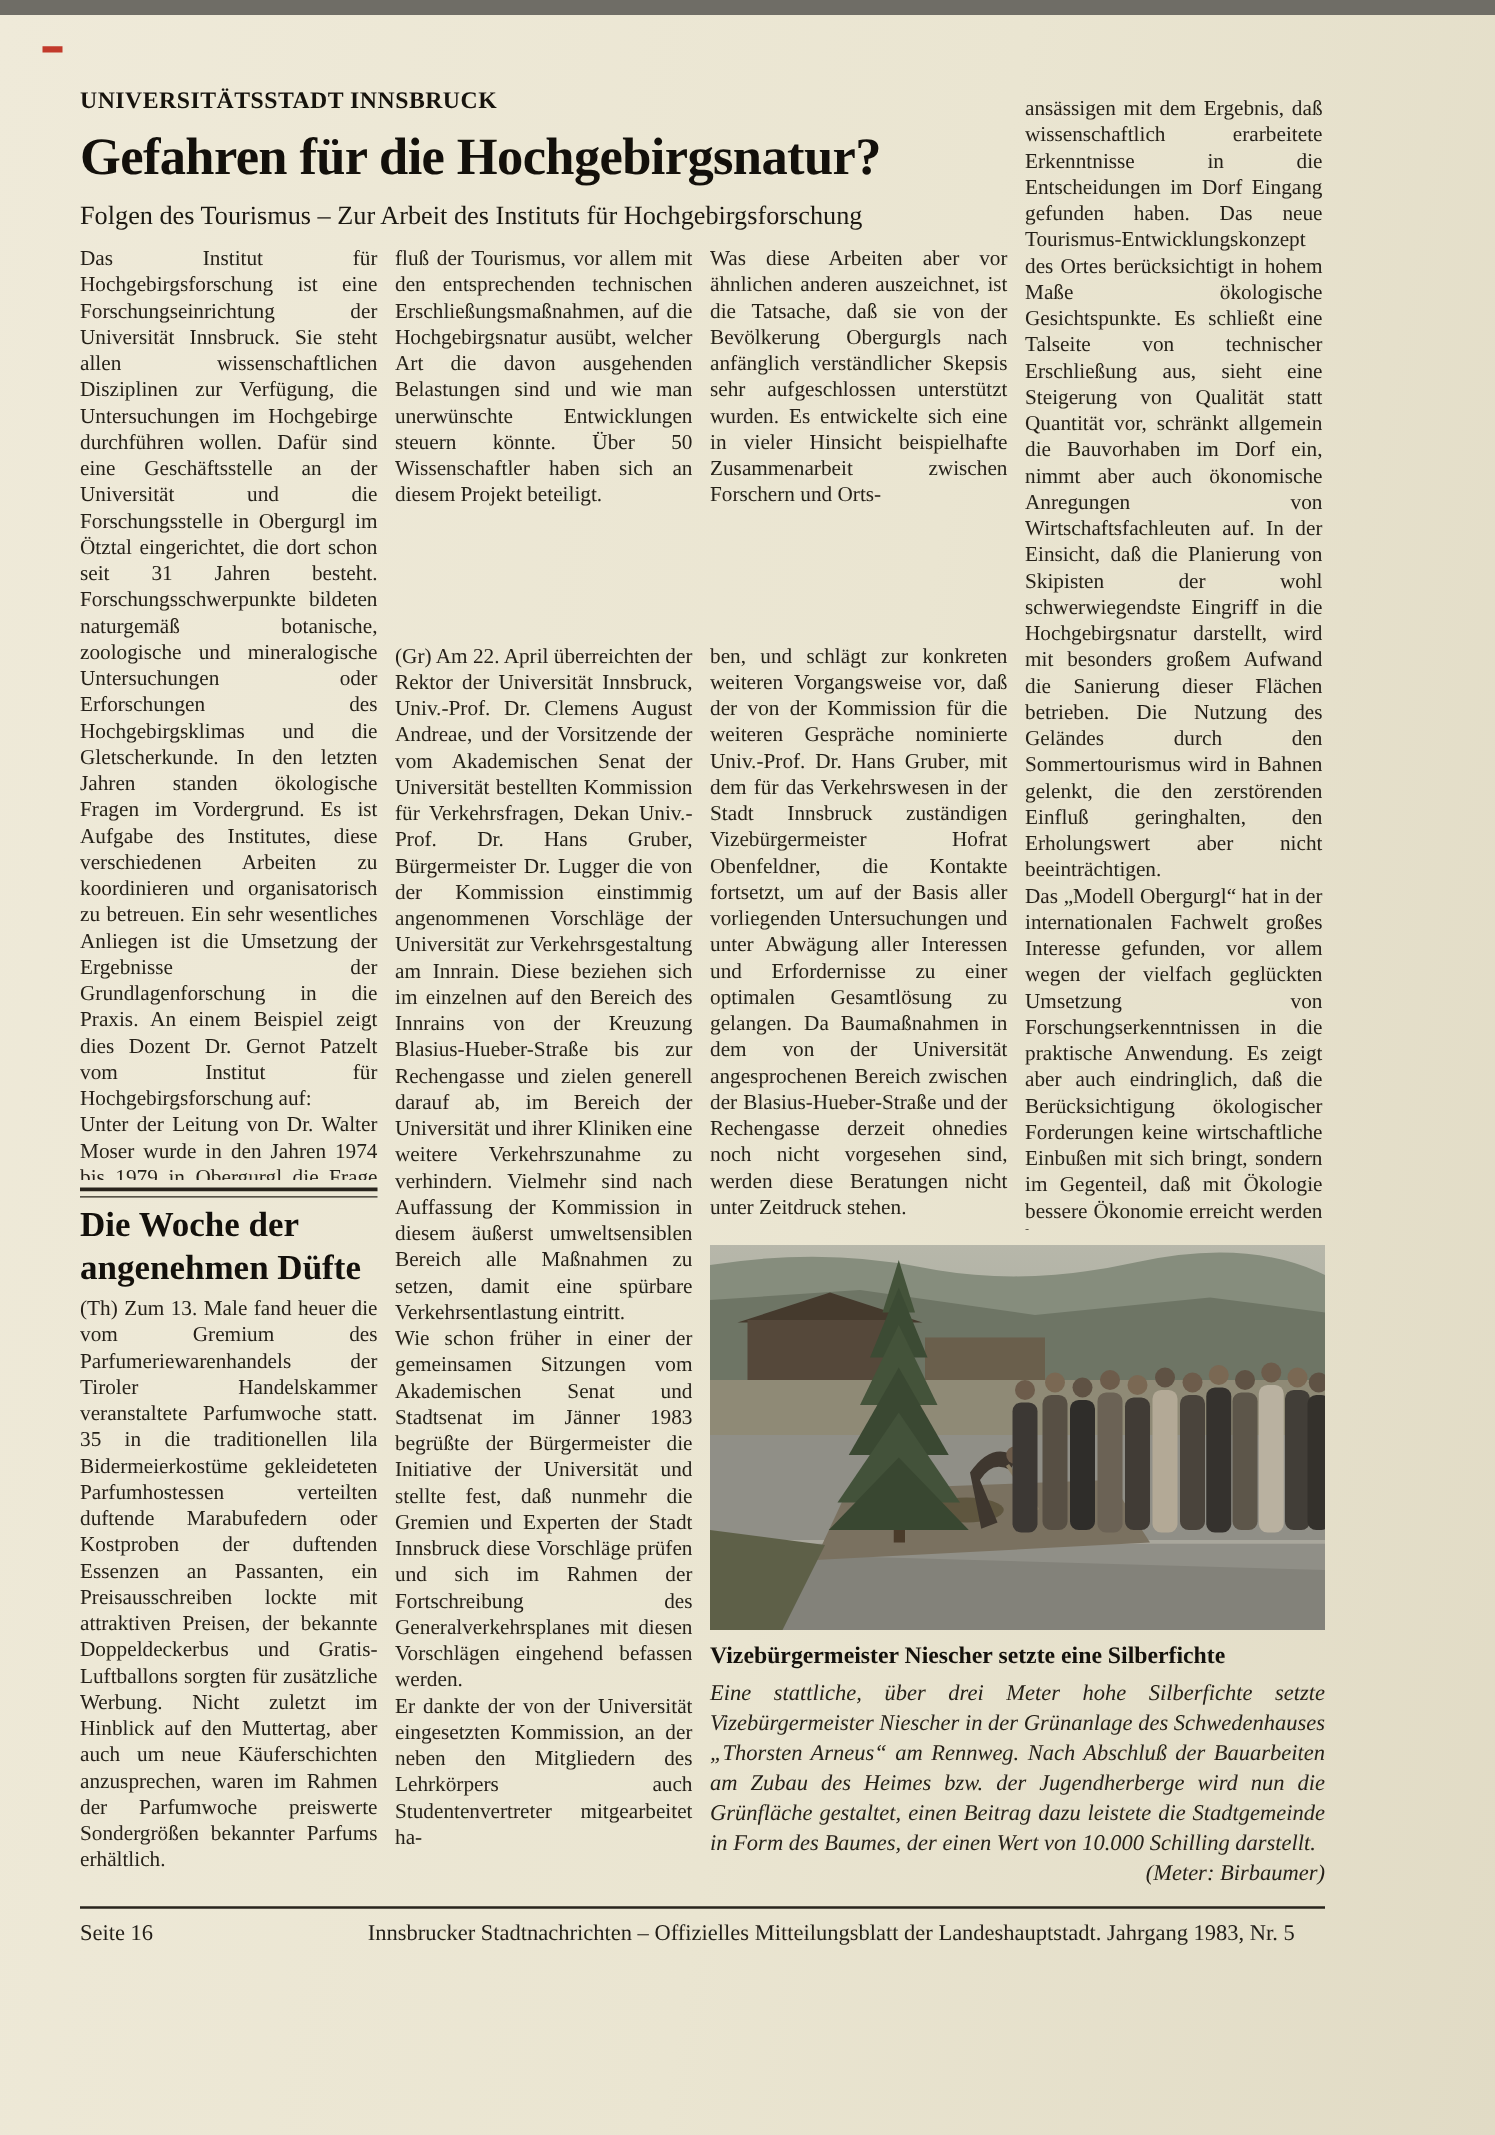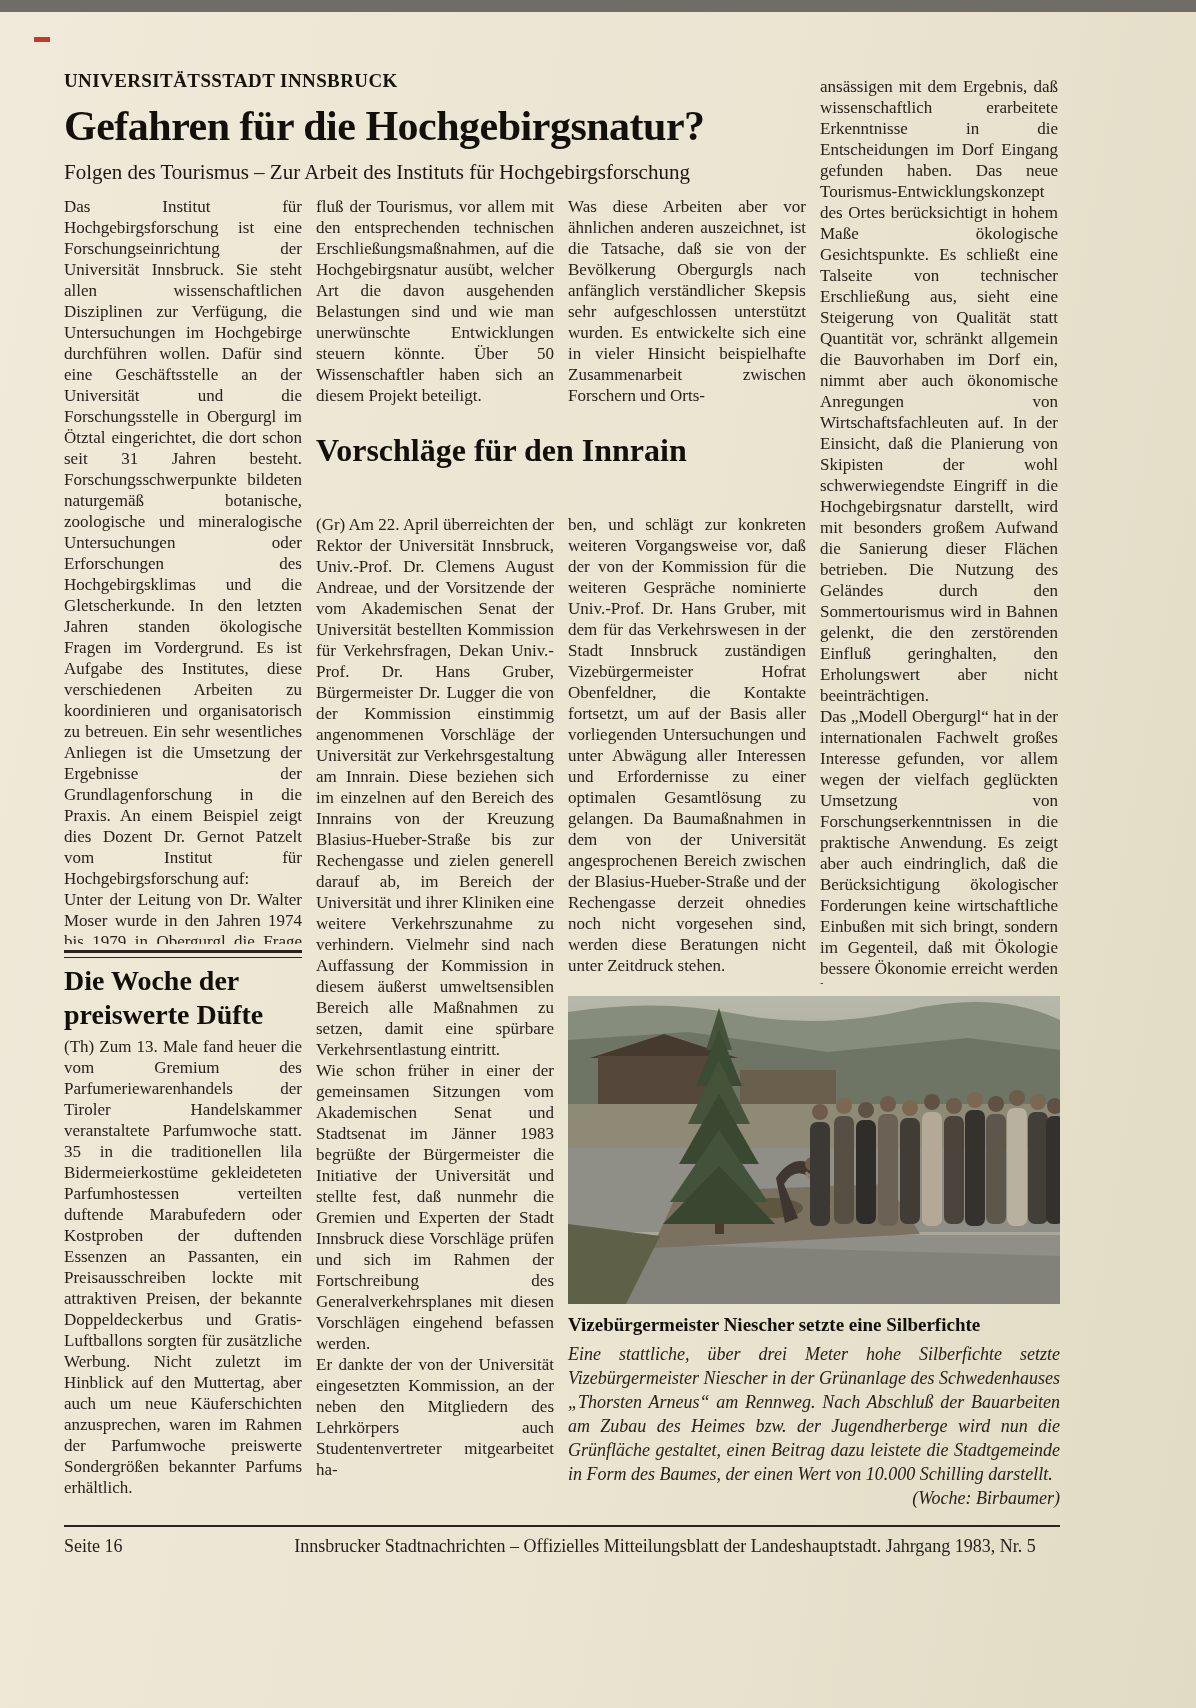--- a/index.html
+++ b/index.html
@@ -47,32 +47,31 @@
   </div>
   <div class="body-col" style="left:568px;top:184px;height:214px">
     <p>Was diese Arbeiten aber vor ähnlichen anderen auszeichnet, ist die Tatsache, daß sie von der Bevölkerung Obergurgls nach anfänglich verständlicher Skepsis sehr aufgeschlossen unterstützt wurden. Es entwickelte sich eine in vieler Hinsicht beispielhafte Zusammenarbeit zwischen Forschern und Orts-</p>
   </div>
 
   <div class="body-col" style="left:820px;top:64px;height:908px">
     <p>ansässigen mit dem Ergebnis, daß wissenschaftlich erarbeitete Erkenntnisse in die Entscheidungen im Dorf Eingang gefunden haben. Das neue Tourismus-Entwicklungskonzept des Ortes berücksichtigt in hohem Maße ökologische Gesichtspunkte. Es schließt eine Talseite von technischer Erschließung aus, sieht eine Steigerung von Qualität statt Quantität vor, schränkt allgemein die Bauvorhaben im Dorf ein, nimmt aber auch ökonomische Anregungen von Wirtschaftsfachleuten auf. In der Einsicht, daß die Planierung von Skipisten der wohl schwerwiegendste Eingriff in die Hochgebirgsnatur darstellt, wird mit besonders großem Aufwand die Sanierung dieser Flächen betrieben. Die Nutzung des Geländes durch den Sommertourismus wird in Bahnen gelenkt, die den zerstörenden Einfluß geringhalten, den Erholungswert aber nicht beeinträchtigen.</p>
     <p>Das „Modell Obergurgl“ hat in der internationalen Fachwelt großes Interesse gefunden, vor allem wegen der vielfach geglückten Umsetzung von Forschungserkenntnissen in die praktische Anwendung. Es zeigt aber auch eindringlich, daß die Berücksichtigung ökologischer Forderungen keine wirtschaftliche Einbußen mit sich bringt, sondern im Gegenteil, daß mit Ökologie bessere Ökonomie erreicht werden kann.</p>
   </div>
 
-  <div class="abs headline-2" style="left:316px;top:420px;width:492px">Vorschläge für den Innrain</div>
   <div class="body-col" style="left:316px;top:502px;height:1000px">
     <p>(Gr) Am 22. April überreichten der Rektor der Universität Innsbruck, Univ.-Prof. Dr. Clemens August Andreae, und der Vorsitzende der vom Akademischen Senat der Universität bestellten Kommission für Verkehrsfragen, Dekan Univ.-Prof. Dr. Hans Gruber, Bürgermeister Dr. Lugger die von der Kommission einstimmig angenommenen Vorschläge der Universität zur Verkehrsgestaltung am Innrain. Diese beziehen sich im einzelnen auf den Bereich des Innrains von der Kreuzung Blasius-Hueber-Straße bis zur Rechengasse und zielen generell darauf ab, im Bereich der Universität und ihrer Kliniken eine weitere Verkehrszunahme zu verhindern. Vielmehr sind nach Auffassung der Kommission in diesem äußerst umweltsensiblen Bereich alle Maßnahmen zu setzen, damit eine spürbare Verkehrsentlastung eintritt.</p>
     <p>Wie schon früher in einer der gemeinsamen Sitzungen vom Akademischen Senat und Stadtsenat im Jänner 1983 begrüßte der Bürgermeister die Initiative der Universität und stellte fest, daß nunmehr die Gremien und Experten der Stadt Innsbruck diese Vorschläge prüfen und sich im Rahmen der Fortschreibung des Generalverkehrsplanes mit diesen Vorschlägen eingehend befassen werden.</p>
     <p>Er dankte der von der Universität eingesetzten Kommission, an der neben den Mitgliedern des Lehrkörpers auch Studentenvertreter mitgearbeitet ha-</p>
   </div>
   <div class="body-col" style="left:568px;top:502px;height:470px">
     <p>ben, und schlägt zur konkreten weiteren Vorgangsweise vor, daß der von der Kommission für die weiteren Gespräche nominierte Univ.-Prof. Dr. Hans Gruber, mit dem für das Verkehrswesen in der Stadt Innsbruck zuständigen Vizebürgermeister Hofrat Obenfeldner, die Kontakte fortsetzt, um auf der Basis aller vorliegenden Untersuchungen und unter Abwägung aller Interessen und Erfordernisse zu einer optimalen Gesamtlösung zu gelangen. Da Baumaßnahmen in dem von der Universität angesprochenen Bereich zwischen der Blasius-Hueber-Straße und der Rechengasse derzeit ohnedies noch nicht vorgesehen sind, werden diese Beratungen nicht unter Zeitdruck stehen.</p>
   </div>
 
   <div class="abs section-rule" style="left:64px;top:938px;width:238px"></div>
-  <div class="abs headline-3" style="left:64px;top:952px;width:238px">Die Woche der preiswerte Düfte</div>
+  <div class="abs headline-3" style="left:64px;top:952px;width:238px">Die Woche der angenehmen Düfte</div>
   <div class="body-col" style="left:64px;top:1024px;height:462px">
     <p>(Th) Zum 13. Male fand heuer die vom Gremium des Parfumeriewarenhandels der Tiroler Handelskammer veranstaltete Parfumwoche statt. 35 in die traditionellen lila Bidermeierkostüme gekleideteten Parfumhostessen verteilten duftende Marabufedern oder Kostproben der duftenden Essenzen an Passanten, ein Preisausschreiben lockte mit attraktiven Preisen, der bekannte Doppeldeckerbus und Gratis-Luftballons sorgten für zusätzliche Werbung. Nicht zuletzt im Hinblick auf den Muttertag, aber auch um neue Käuferschichten anzusprechen, waren im Rahmen der Parfumwoche preiswerte Sondergrößen bekannter Parfums erhältlich.</p>
   </div>
 
   <div class="abs photo-frame" style="left:568px;top:984px;width:492px;height:308px">
     <svg width="492" height="308" viewBox="0 0 492 308">
       <defs>
         <linearGradient id="sky" x1="0" y1="0" x2="0" y2="1">
           <stop offset="0" stop-color="#b7b7aa"></stop>
           <stop offset="1" stop-color="#93998b"></stop>
@@ -159,21 +158,21 @@
             <rect x="478" y="120" width="18" height="108" rx="7" fill="#34312c"></rect>
           </g>
       </g>
     </svg>
   </div>
 
   <div class="abs caption-bold" style="left:568px;top:1302px;width:492px">Vizebürgermeister Niescher setzte eine Silberfichte</div>
   <div class="abs" style="left:568px;top:1330px;width:492px">
     <p class="caption-italic">
       <span>Eine stattliche, über drei Meter hohe Silberfichte setzte Vizebürgermeister Niescher in der Grünanlage des Schwedenhauses „Thorsten Arneus“ am Rennweg. Nach Abschluß der Bauarbeiten am Zubau des Heimes bzw. der Jugendherberge wird nun die Grünfläche gestaltet, einen Beitrag dazu leistete die Stadtgemeinde in Form des Baumes, der einen Wert von 10.000 Schilling darstellt.</span>
-      <span class="credit">(Woche: Birbaumer)</span>
+      <span class="credit">(Meter: Birbaumer)</span>
     </p>
   </div>
 
   <div class="abs footer-rule" style="left:64px;top:1513px;width:996px"></div>
   <div class="abs footer-text" style="left:64px;top:1524px">Seite 16</div>
   <div class="abs footer-text" style="left:275px;top:1524px;width:780px;text-align:center">Innsbrucker Stadtnachrichten – Offizielles Mitteilungsblatt der Landeshauptstadt. Jahrgang 1983, Nr. 5</div>
 
 </div>
 
 </body></html>

